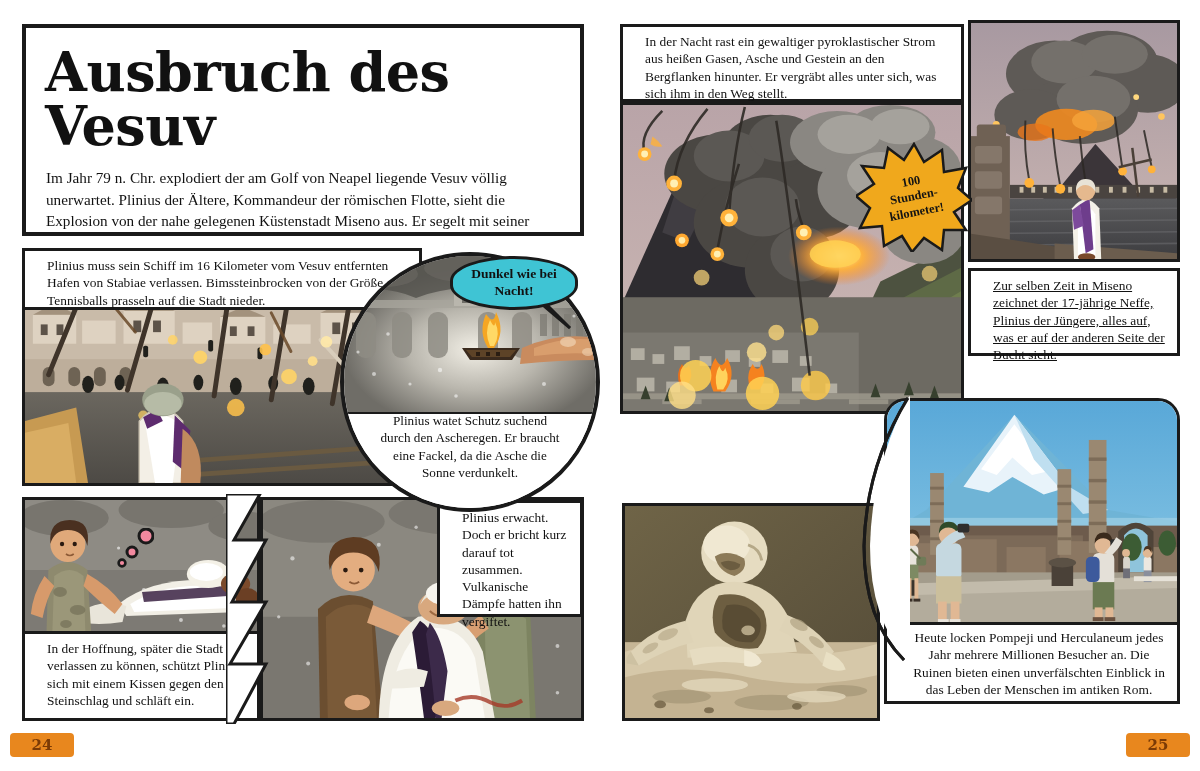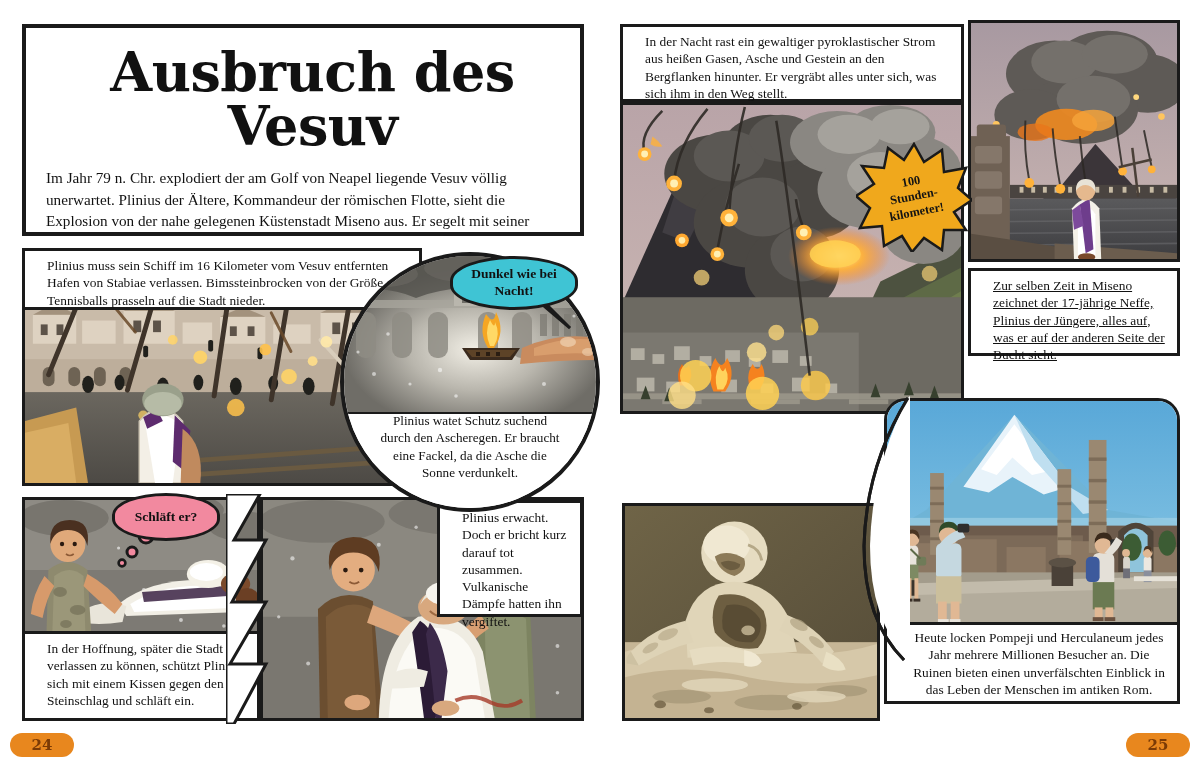--- a/index.html
+++ b/index.html
@@ -14,21 +14,21 @@
   
   .frame{position:absolute;box-sizing:border-box;border:3px solid #1a1a1a;background:#fff;overflow:hidden;}
   .cap{position:absolute;box-sizing:border-box;background:#fff;border:3px solid #1a1a1a;
        font-size:13.4px;line-height:1.29;padding:6px 8px 5px 22px;color:#111;z-index:6;}
   .center{text-align:center;}
 
   
   #title-box{left:22px;top:24px;width:562px;height:212px;border:4px solid #1a1a1a;}
   #page-title{
     font-size:54px;font-weight:700;letter-spacing:-0.5px;line-height:1;
-    margin:17px 0 0 19px;font-family:"DejaVu Serif","Liberation Serif",serif;text-align:center;
+    margin:17px 0 0 19px;font-family:"DejaVu Serif","Liberation Serif",serif;
   }
   #intro-text{font-size:15.2px;line-height:1.42;margin:14px 22px 0 20px;}
 
   
   .art{position:absolute;overflow:hidden;}
   .art>svg{display:block;width:100%;height:100%;}
 
   
   .circle-panel{position:absolute;border-radius:50%;border:4px solid #1a1a1a;
                 background:#fff;overflow:hidden;z-index:8;}
@@ -47,21 +47,21 @@
   .bubble-tail{position:absolute;z-index:11;}
 
   
   #burst{position:absolute;z-index:14;}
   #burst-label{position:absolute;z-index:15;display:flex;align-items:center;justify-content:center;
       text-align:center;font-weight:700;font-size:12.4px;line-height:1.22;color:#141414;
       transform:rotate(-11deg);}
 
   
   .pagenum{position:absolute;bottom:14px;width:64px;height:24px;background:#e8871e;
-      border-radius:12px;display:flex;align-items:center;justify-content:center;
+      border-radius:4px;display:flex;align-items:center;justify-content:center;
       font-weight:700;font-size:15px;color:#7a3a06;
       font-family:"DejaVu Serif","Liberation Serif",serif;z-index:20;}
   #pagenum-left{left:10px;}
   #pagenum-right{right:10px;}
 
   .zig{position:absolute;z-index:7;}
 </style>
 </head>
 <body>
 
@@ -318,23 +318,20 @@
       </svg>
     </div>
     <div class="cap" style="left:-3px;top:131px;width:244px;height:96px;border-width:3px;">In der Hoffnung, später die Stadt verlassen zu können, schützt Plinius sich mit einem Kissen gegen den Steinschlag und schläft ein.</div>
   </div>
 
   <svg class="bubble-tail" style="left:116px;top:528px;width:38px;height:40px;" viewBox="0 0 38 40">
     <circle cx="30" cy="8" r="7" fill="#f2899f" stroke="#1a1a1a" stroke-width="3"></circle>
     <circle cx="16" cy="24" r="5" fill="#f2899f" stroke="#1a1a1a" stroke-width="3"></circle>
     <circle cx="6" cy="35" r="3.4" fill="#f2899f" stroke="#1a1a1a" stroke-width="2.6"></circle>
   </svg>
-  <div class="bubble pink" id="bub-schlaeft" style="left:112px;top:493px;width:102px;height:42px;">
-    <span>Schläft er?</span>
-  </div>
 
   <div class="frame" id="p-erwacht" style="left:260px;top:497px;width:324px;height:224px;">
     <div class="art" style="left:0;top:0;right:0;bottom:0;">
       <svg viewBox="0 0 324 224" preserveAspectRatio="none" aria-hidden="true">
         <rect width="324" height="224" fill="#8b8880"></rect>
         <rect y="120" width="324" height="104" fill="#7a7770"></rect>
         <g fill="#6d6a63" opacity=".55">
           <ellipse cx="60" cy="22" rx="64" ry="22"></ellipse>
             <ellipse cx="200" cy="14" rx="72" ry="22"></ellipse>
           <ellipse cx="300" cy="34" rx="44" ry="18"></ellipse>

